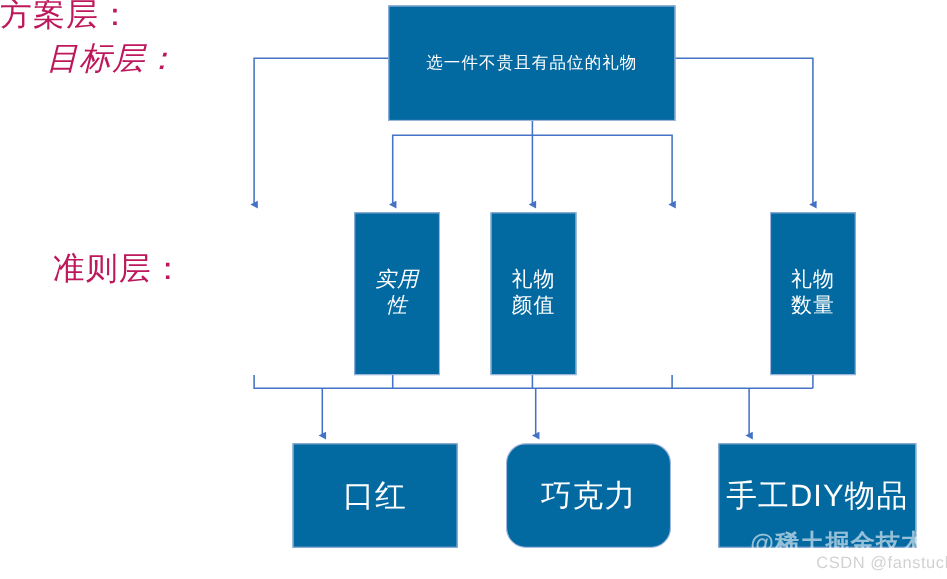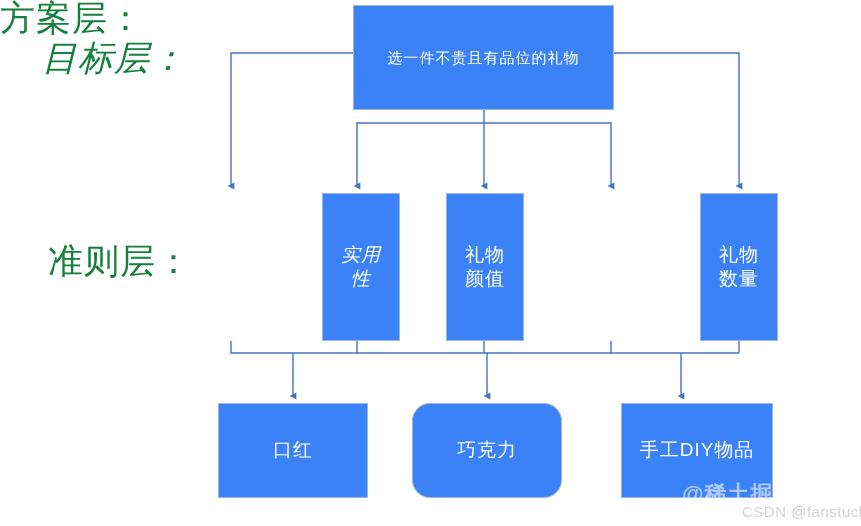--- a/index.html
+++ b/index.html
@@ -12,34 +12,34 @@
     width: 861px;
     height: 526px;
     background: #ffffff;
     overflow: hidden;
     font-family: "Liberation Sans", "DejaVu Sans", sans-serif;
   }
 
   
   .layer-label {
     position: absolute;
-    color: #15803d;
-    font-size: 35px;
+    color: #be185d;
+    font-size: 29px;
     font-weight: 400;
     letter-spacing: 1px;
     white-space: nowrap;
     line-height: 1;
   }
   #label-goal      { left: 42px;  top: 40px; font-style: italic;  }
-  #label-criteria  { left: 48px;  top: 244px; font-family: Liberation Serif, serif; }
+  #label-criteria  { left: 48px;  top: 231px; font-family: Liberation Serif, serif; }
 
   
   .node {
     position: absolute;
-    background: #3b82f6;
+    background: #0369a1;
     border: 1px solid #9DB4DC;
     box-sizing: border-box;
     color: #ffffff;
     display: flex;
     align-items: center;
     justify-content: center;
     text-align: center;
     line-height: 1.28;
     white-space: pre-line;
   }
@@ -65,26 +65,27 @@
   #node-c1 { left: 193px; }
   #node-c2 { left: 322px; font-style: italic; }
   #node-c3 { left: 446px; }
   #node-c4 { left: 573px; }
   #node-c5 { left: 700px; }
 
   
   .node-alt {
     top: 403px;
     height: 95px;
-    font-size: 19px;
+    font-size: 28px;
     letter-spacing: 1px;
+    margin-left: 48px;
   }
   #node-a1 { left: 218px; width: 150px; }
   #node-a2 { left: 412px; width: 150px; border-radius: 18px; }
-  #node-a3 { left: 621px; width: 152px; }
+  #node-a3 { left: 605px; width: 180px; }
 
   
   #connectors {
     position: absolute;
     left: 0;
     top: 0;
     width: 861px;
     height: 526px;
     pointer-events: none;
   }

